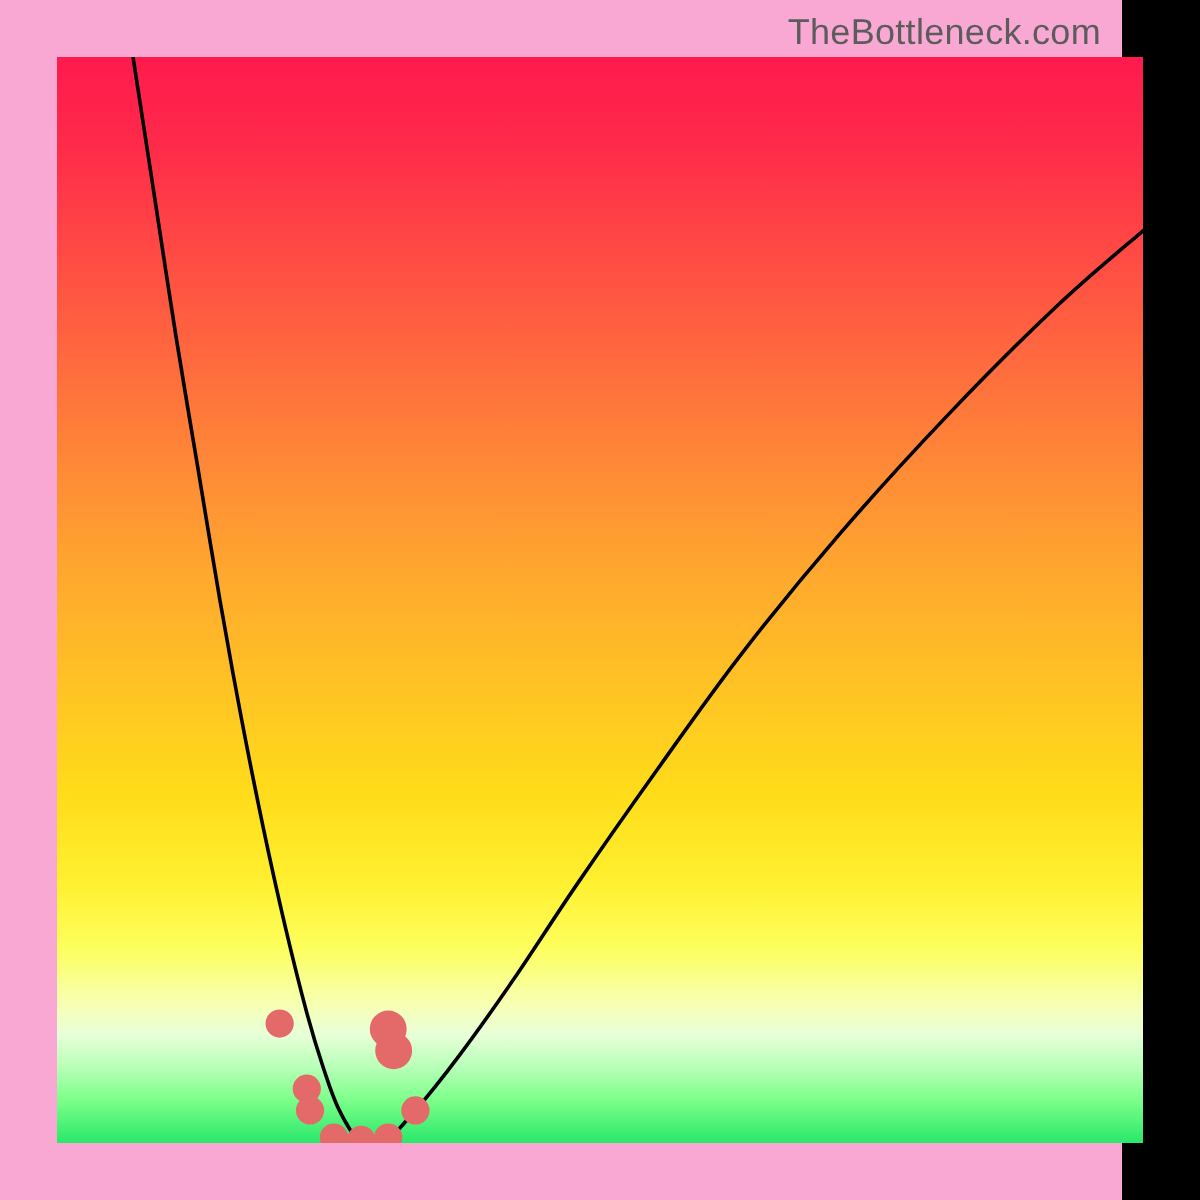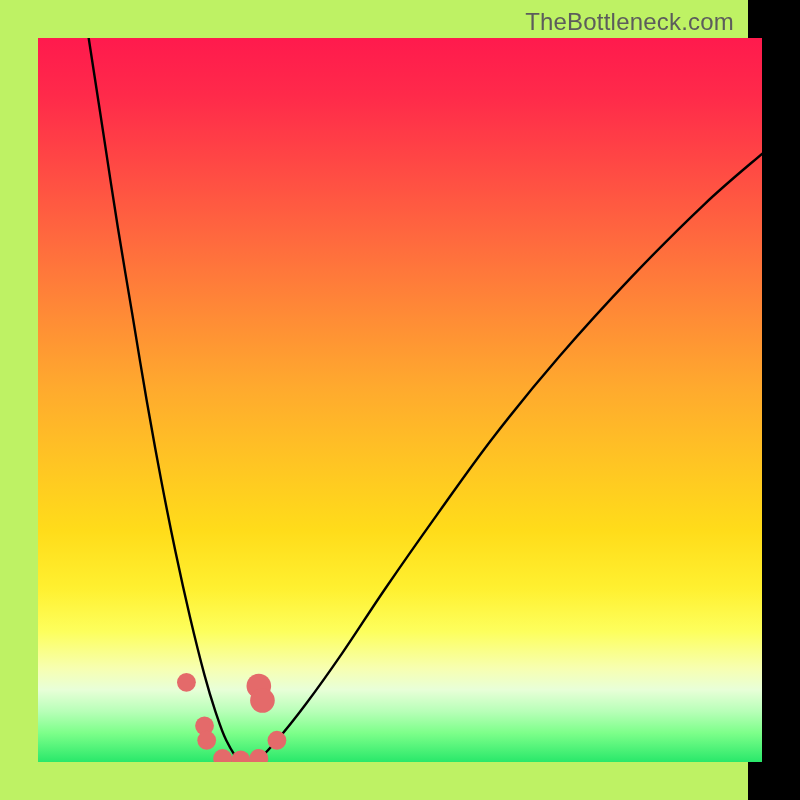--- a/index.html
+++ b/index.html
@@ -10,21 +10,21 @@
     background: #000;
     overflow: hidden;
     font-family: Arial, Helvetica, sans-serif;
   }
   .frame {
     position: absolute;
     left: 0;
     top: 0;
     width: 748px;
     height: 800px;
-    background: #bef264;
+    background: #f9a8d4;
   }
   .plot {
     position: absolute;
     left: 38px;
     top: 38px;
     width: 724px;
     height: 724px;
     background: linear-gradient(
       to bottom,
       #ff1a4d 0%,

